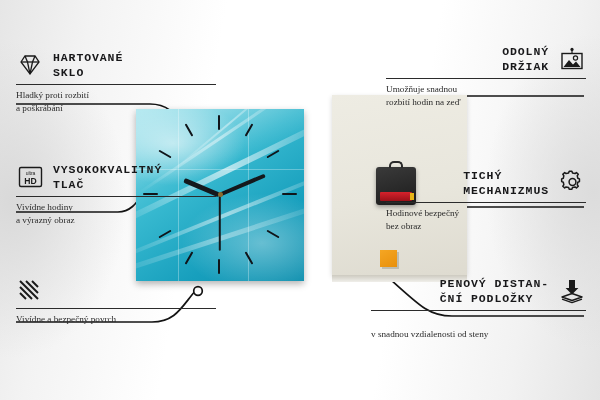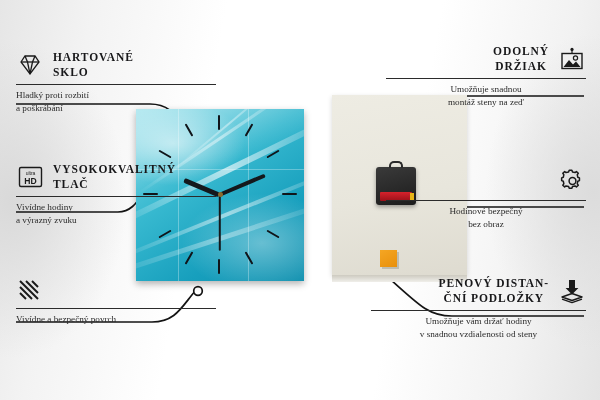--- a/index.html
+++ b/index.html
@@ -56,26 +56,26 @@
     border:2px solid #2a2a2a; border-bottom:none; border-radius:5px 5px 0 0; }
   .batt { position:absolute; left:4px; bottom:4px; width:32px; height:9px;
     background:linear-gradient(180deg,#d6222c,#9b1119); border-radius:1px; }
   .batt:after{ content:""; position:absolute; right:-2px; top:1px; width:4px; height:7px; background:#e8b417; }
   .pad { position:absolute; left:248px; top:145px; width:17px; height:17px;
     background:linear-gradient(150deg,#f5a623,#e8900c); box-shadow:2px 2px 0 rgba(160,160,150,.55); }
 
   
   .feat { position:absolute; width:200px; }
   .feat.left { left:16px; text-align:left; }
-  .feat.right { right:14px; text-align:center; }
+  .feat.right { right:14px; text-align:left; }
   .head { display:flex; align-items:center; gap:9px; }
   .feat.right .head { flex-direction:row-reverse; }
   .icon { width:28px; height:28px; flex:0 0 28px; display:flex; align-items:center; justify-content:center; }
   .icon svg { display:block; }
-  .title { font-size:11.5px; font-weight:700; letter-spacing:.9px; color:#18181a; line-height:1.32; text-transform:uppercase; }
+  .title { font-size:11.5px; font-weight:700; letter-spacing:.9px; color:#18181a; line-height:1.32; text-transform:uppercase;font-family:Liberation Mono, monospace; }
   .rule { height:1px; background:#2b2b2b; margin:4px 0 4px; }
   .desc { font-size:9.2px; color:#2c2c2c; line-height:1.42; }
 
   
   #links { position:absolute; inset:0; pointer-events:none; }
 </style>
 </head>
 <body>
 
 <div id="stage">
@@ -161,21 +161,21 @@
       <span class="icon">
         <svg width="27" height="24" viewBox="0 0 27 24">
           <rect x="2.5" y="2.5" width="22" height="19" rx="1.5" fill="none" stroke="#1a1a1a" stroke-width="1.4"></rect>
           <text x="13.5" y="10.3" text-anchor="middle" font-family="Liberation Sans, sans-serif" font-size="5" fill="#1a1a1a">ultra</text>
           <text x="13.5" y="18.6" text-anchor="middle" font-family="Liberation Sans, sans-serif" font-size="8.6" font-weight="bold" fill="#1a1a1a">HD</text>
         </svg>
       </span>
       <span class="title"><span>VYSOKOKVALITNÝ</span><br><span>TLAČ</span></span>
     </div>
     <div class="rule"></div>
-    <div class="desc"><span>Vivídne hodiny</span><br><span>a výrazný zvuku</span></div>
+    <div class="desc"><span>Vivídne hodiny</span><br><span>a výrazný obraz</span></div>
   </div>
 
   <div class="feat left" style="top:276px">
     <div class="head">
       <span class="icon">
         <svg width="26" height="24" viewBox="0 0 26 24">
             <g stroke="#1a1a1a" stroke-width="1.9">
           <line x1="3" y1="3" x2="21" y2="21"></line>
               <line x1="3" y1="9" x2="15" y2="21"></line>
           <line x1="3" y1="15" x2="9" y2="21"></line>
@@ -196,44 +196,45 @@
           <path d="M14 2 L14 6" stroke="#1a1a1a" stroke-width="1.2"></path>
           <circle cx="14" cy="2.4" r="1.6" fill="#1a1a1a"></circle>
           <rect x="4" y="6.5" width="20" height="15" fill="none" stroke="#1a1a1a" stroke-width="1.4"></rect>
           <path d="M5.5 20 L11 13 L15 17.5 L18 14.5 L22.5 20 Z" fill="#1a1a1a"></path>
           <circle cx="17.5" cy="11" r="2.1" fill="none" stroke="#1a1a1a" stroke-width="1.2"></circle>
         </svg>
       </span>
       <span class="title"><span>ODOLNÝ</span><br><span>DRŽIAK</span></span>
     </div>
     <div class="rule"></div>
-    <div class="desc"><span>Umožňuje snadnou</span><br><span>montáž steny na zeď</span></div>
+    <div class="desc"><span>Umožňuje snadnou</span><br><span>rozbití hodin na zeď</span></div>
   </div>
 
   <div class="feat right" style="top:168px">
     <div class="head">
       <span class="icon">
         <svg width="27" height="26" viewBox="0 0 27 26">
           <path d="M13.5 3 l2.6 .55 1.3-1.05 1.9 1.9 -1.05 1.3 .55 2.6 1.65 .6 v2.7 l-1.65 .6 -.55 2.6 1.05 1.3 -1.9 1.9 -1.3-1.05 -2.6 .55 -.6 1.65 h-2.7 l-.6-1.65 -2.6-.55 -1.3 1.05 -1.9-1.9 1.05-1.3 -.55-2.6 -1.65-.6 v-2.7 l1.65-.6 .55-2.6 -1.05-1.3 1.9-1.9 1.3 1.05 2.6-.55 .6-1.65 h2.7 z" fill="none" stroke="#1a1a1a" stroke-width="1.5" stroke-linejoin="round"></path>
           <circle cx="13.5" cy="12" r="3.4" fill="none" stroke="#1a1a1a" stroke-width="1.5"></circle>
         </svg>
       </span>
+      <span class="title"><span>TICHÝ</span><br><span>MECHANIZMUS</span></span>
     </div>
     <div class="rule"></div>
     <div class="desc"><span>Hodinové bezpečný</span><br><span>bez obraz</span></div>
   </div>
 
   <div class="feat right" style="top:276px; width:215px">
     <div class="head">
       <span class="icon">
         <svg width="28" height="26" viewBox="0 0 28 26">
           <path d="M11 2 h6 v8 h3.4 L14 16.5 L7.6 10 H11 Z" fill="#1a1a1a"></path>
           <path d="M14 15.5 L24 19 L14 22.5 L4 19 Z" fill="none" stroke="#1a1a1a" stroke-width="1.4" stroke-linejoin="round"></path>
           <path d="M4 21.2 L14 24.6 L24 21.2" fill="none" stroke="#1a1a1a" stroke-width="1.4" stroke-linejoin="round"></path>
         </svg>
       </span>
       <span class="title"><span>PENOVÝ DISTAN-</span><br><span>ČNÍ PODLOŽKY</span></span>
     </div>
     <div class="rule"></div>
-    <div class="desc"><span>Umožňuje vám držať hodiny</span><br><span>v snadnou vzdialenosti od steny</span></div>
+    <div class="desc"><br><span>v snadnou vzdialenosti od steny</span></div>
   </div>
 
 </div>
 
 </body></html>

